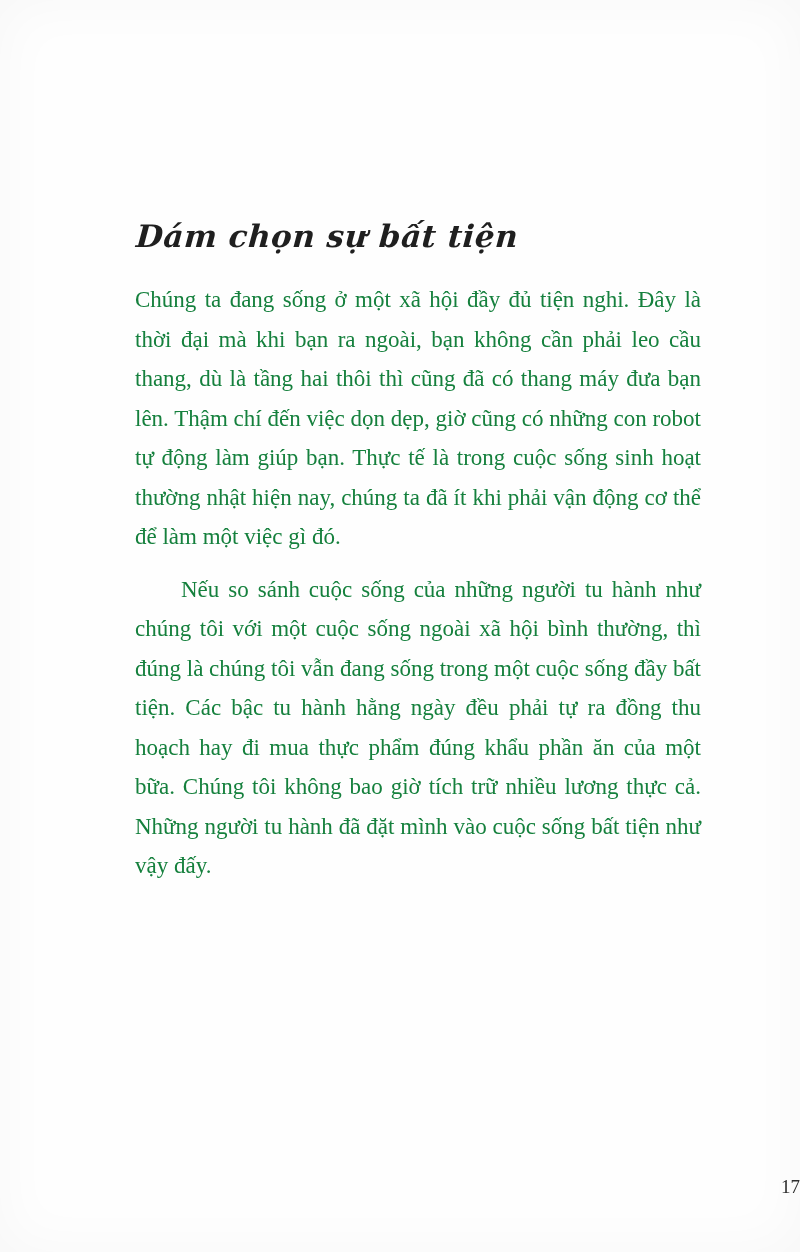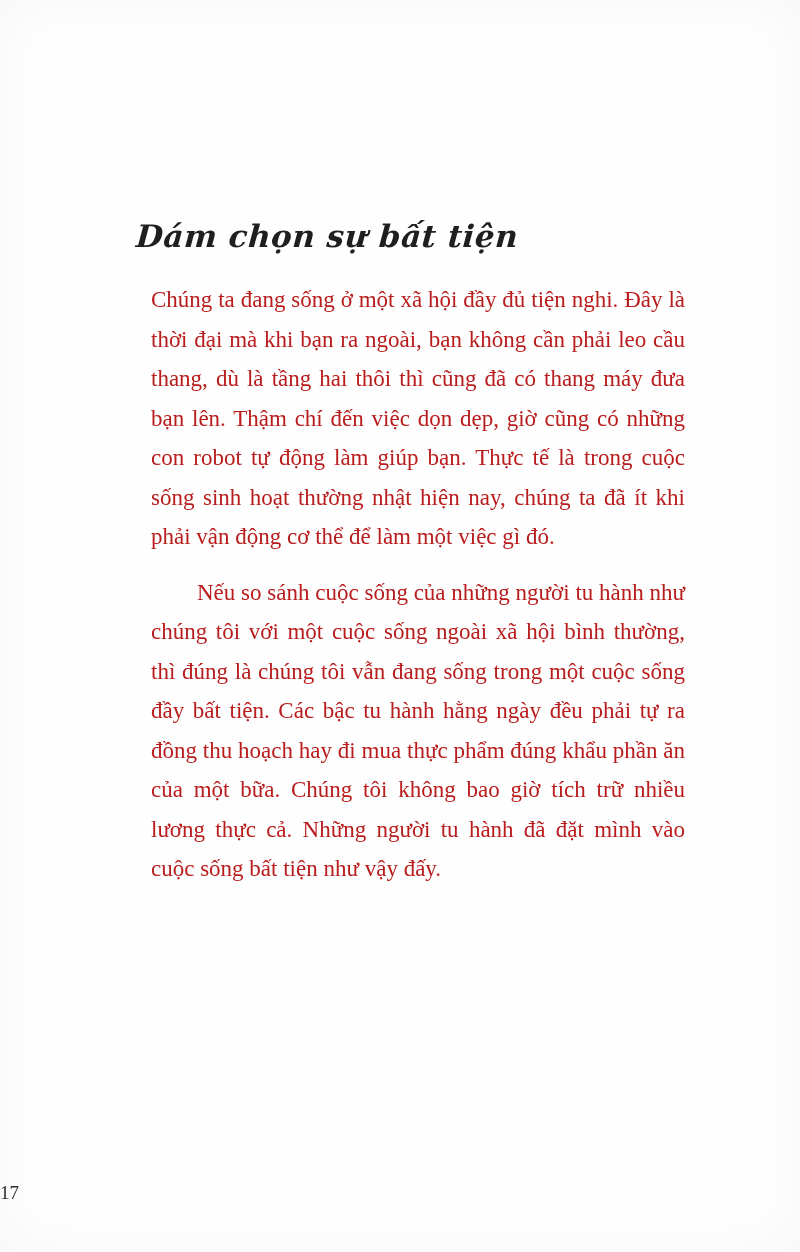--- a/index.html
+++ b/index.html
@@ -31,36 +31,36 @@
     font-family: "DejaVu Serif", serif;
     font-style: italic;
     font-weight: bold;
     font-size: 31px;
     letter-spacing: 0.5px;
     color: #1f1f1f;
     transform: skewX(-4deg);
     transform-origin: left bottom;
   }
   .para {
-    margin: 16px;
+    margin: 0;
     font-size: 23px;
     line-height: 39.5px;
     text-align: justify;
-    color: #b91c1c;
+    color: #15803d;
   }
   .para.indented {
     margin-top: 13px;
     text-indent: 46px;
   }
   .page-number {
     position: absolute;
-    bottom: 48px;
+    bottom: 54px;
     left: 0;
     width: 100%;
-    text-align: left;
+    text-align: right;
     font-size: 19px;
     color: #2d2d2d;
   }
 </style>
 </head>
 <body>
 
 <div class="page">
   <div class="content">
     <h1 class="heading">Dám chọn sự bất tiện</h1>

